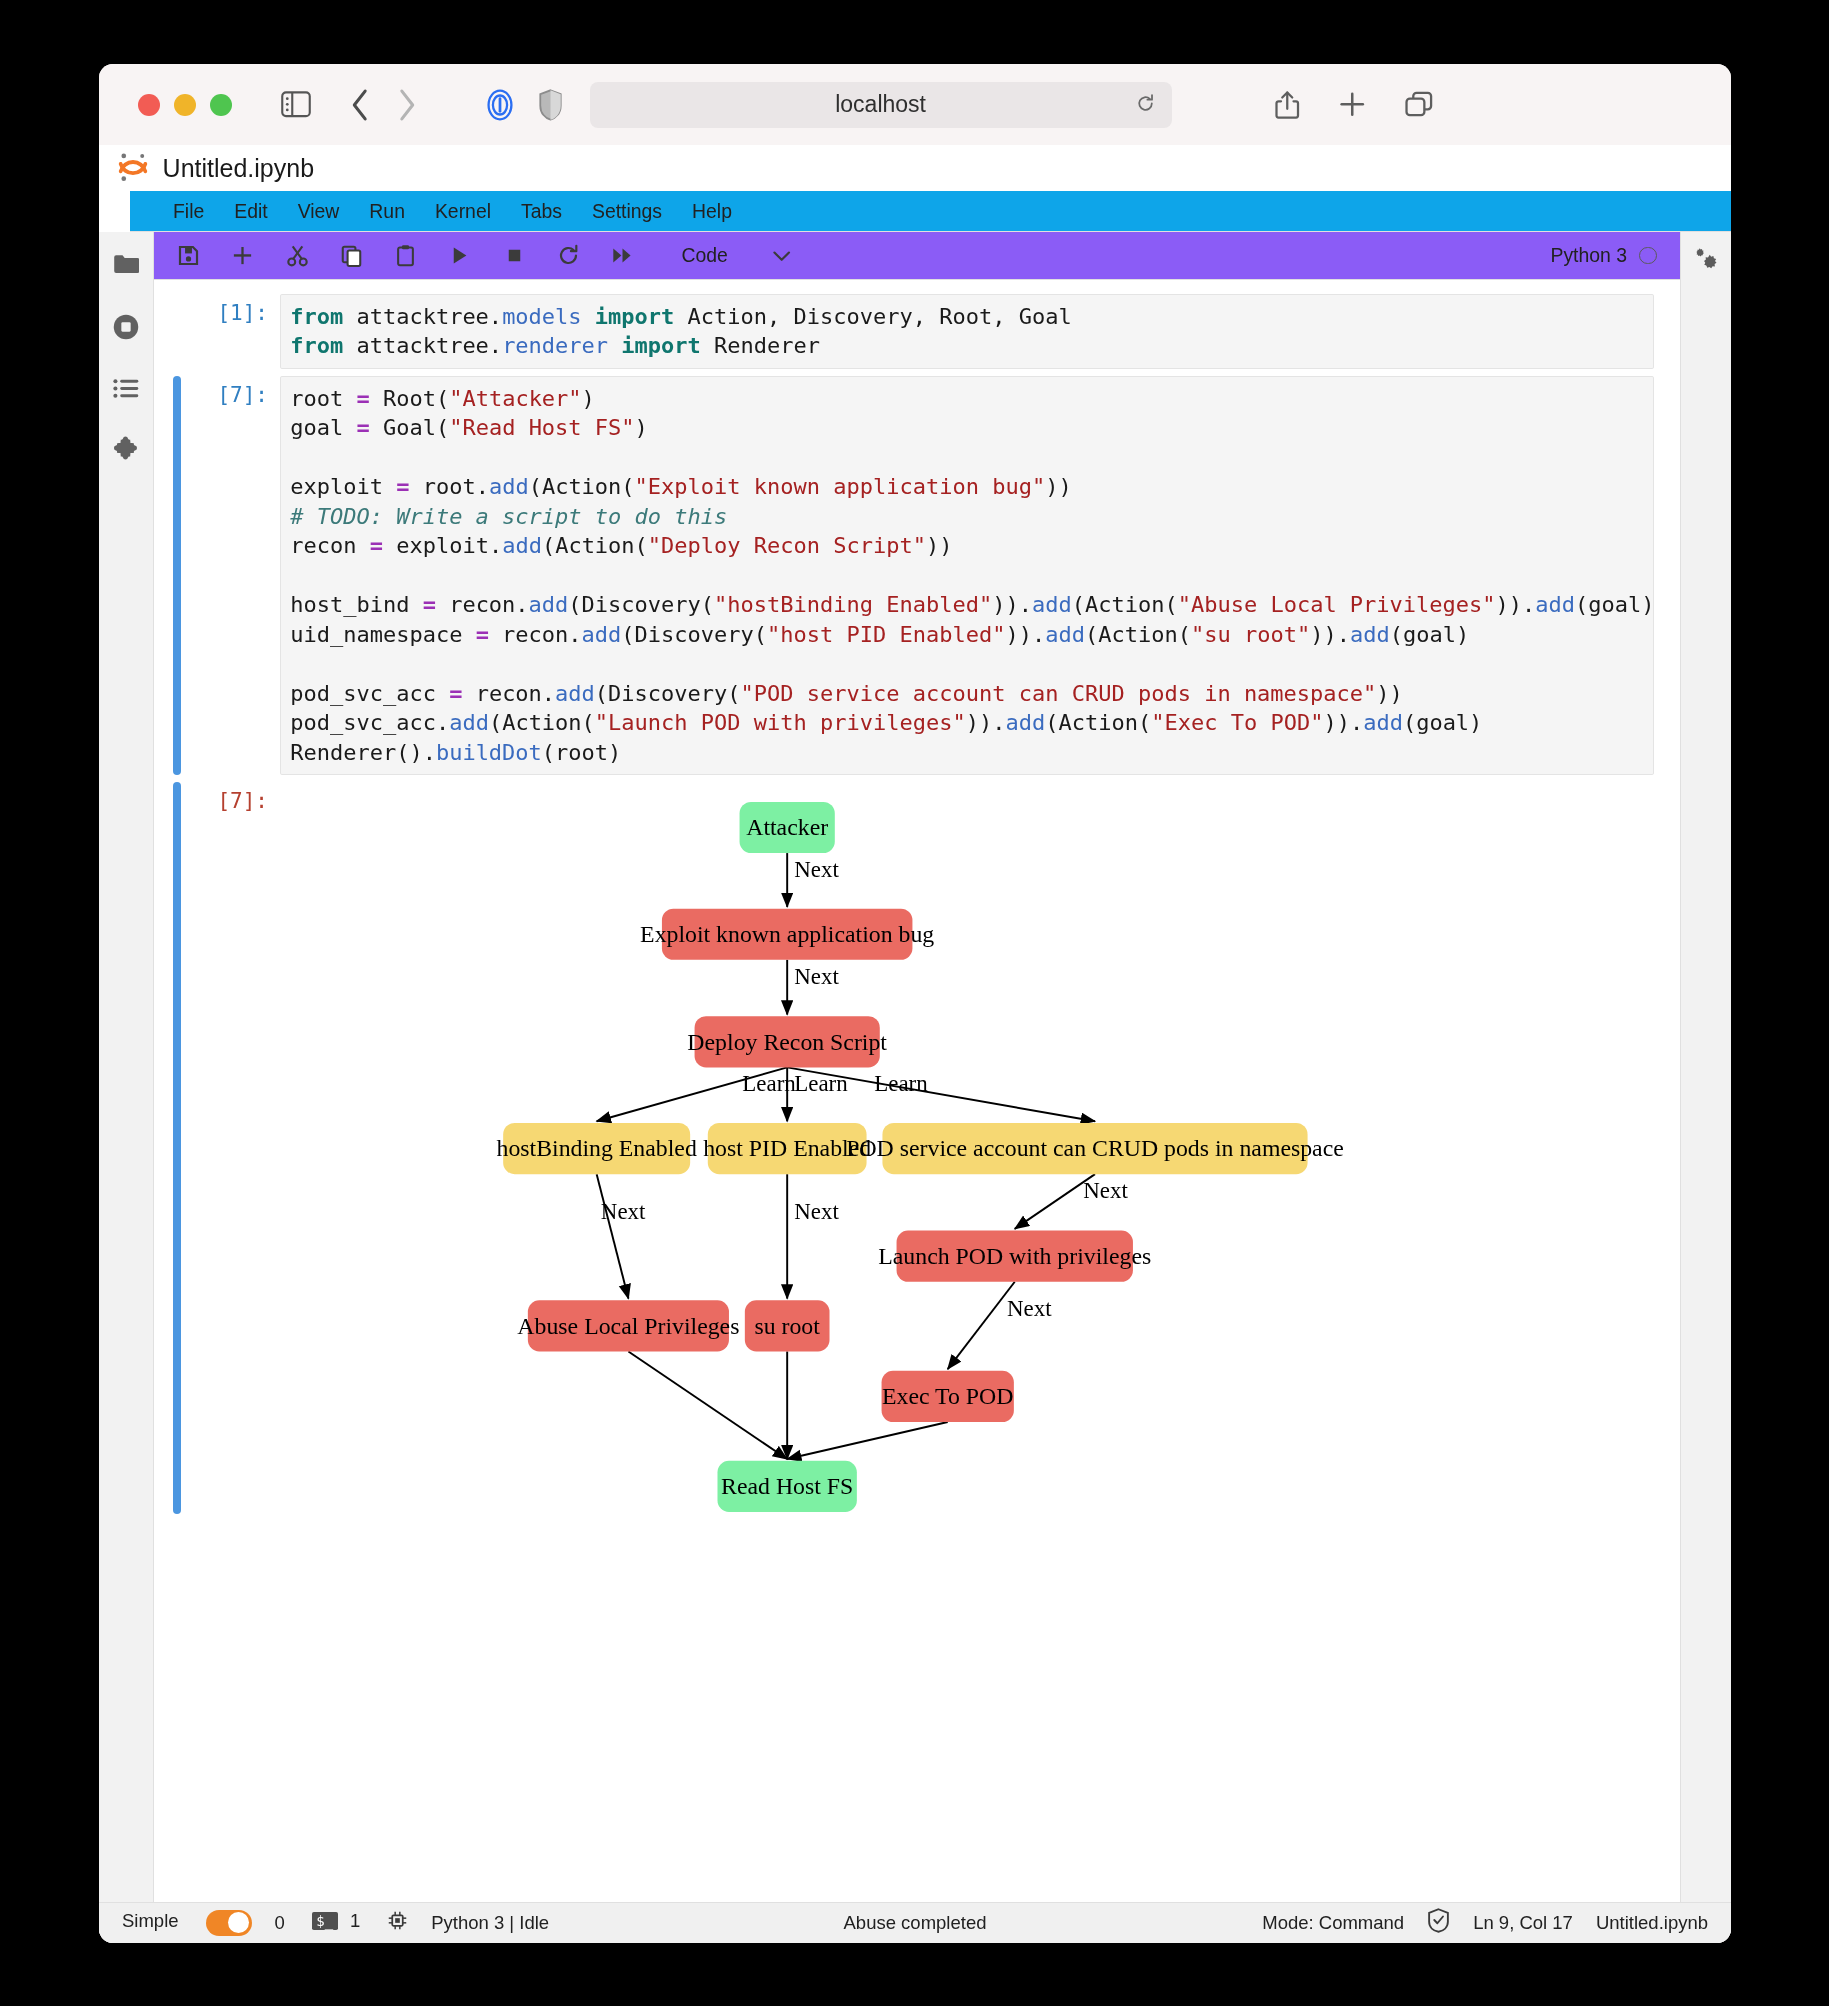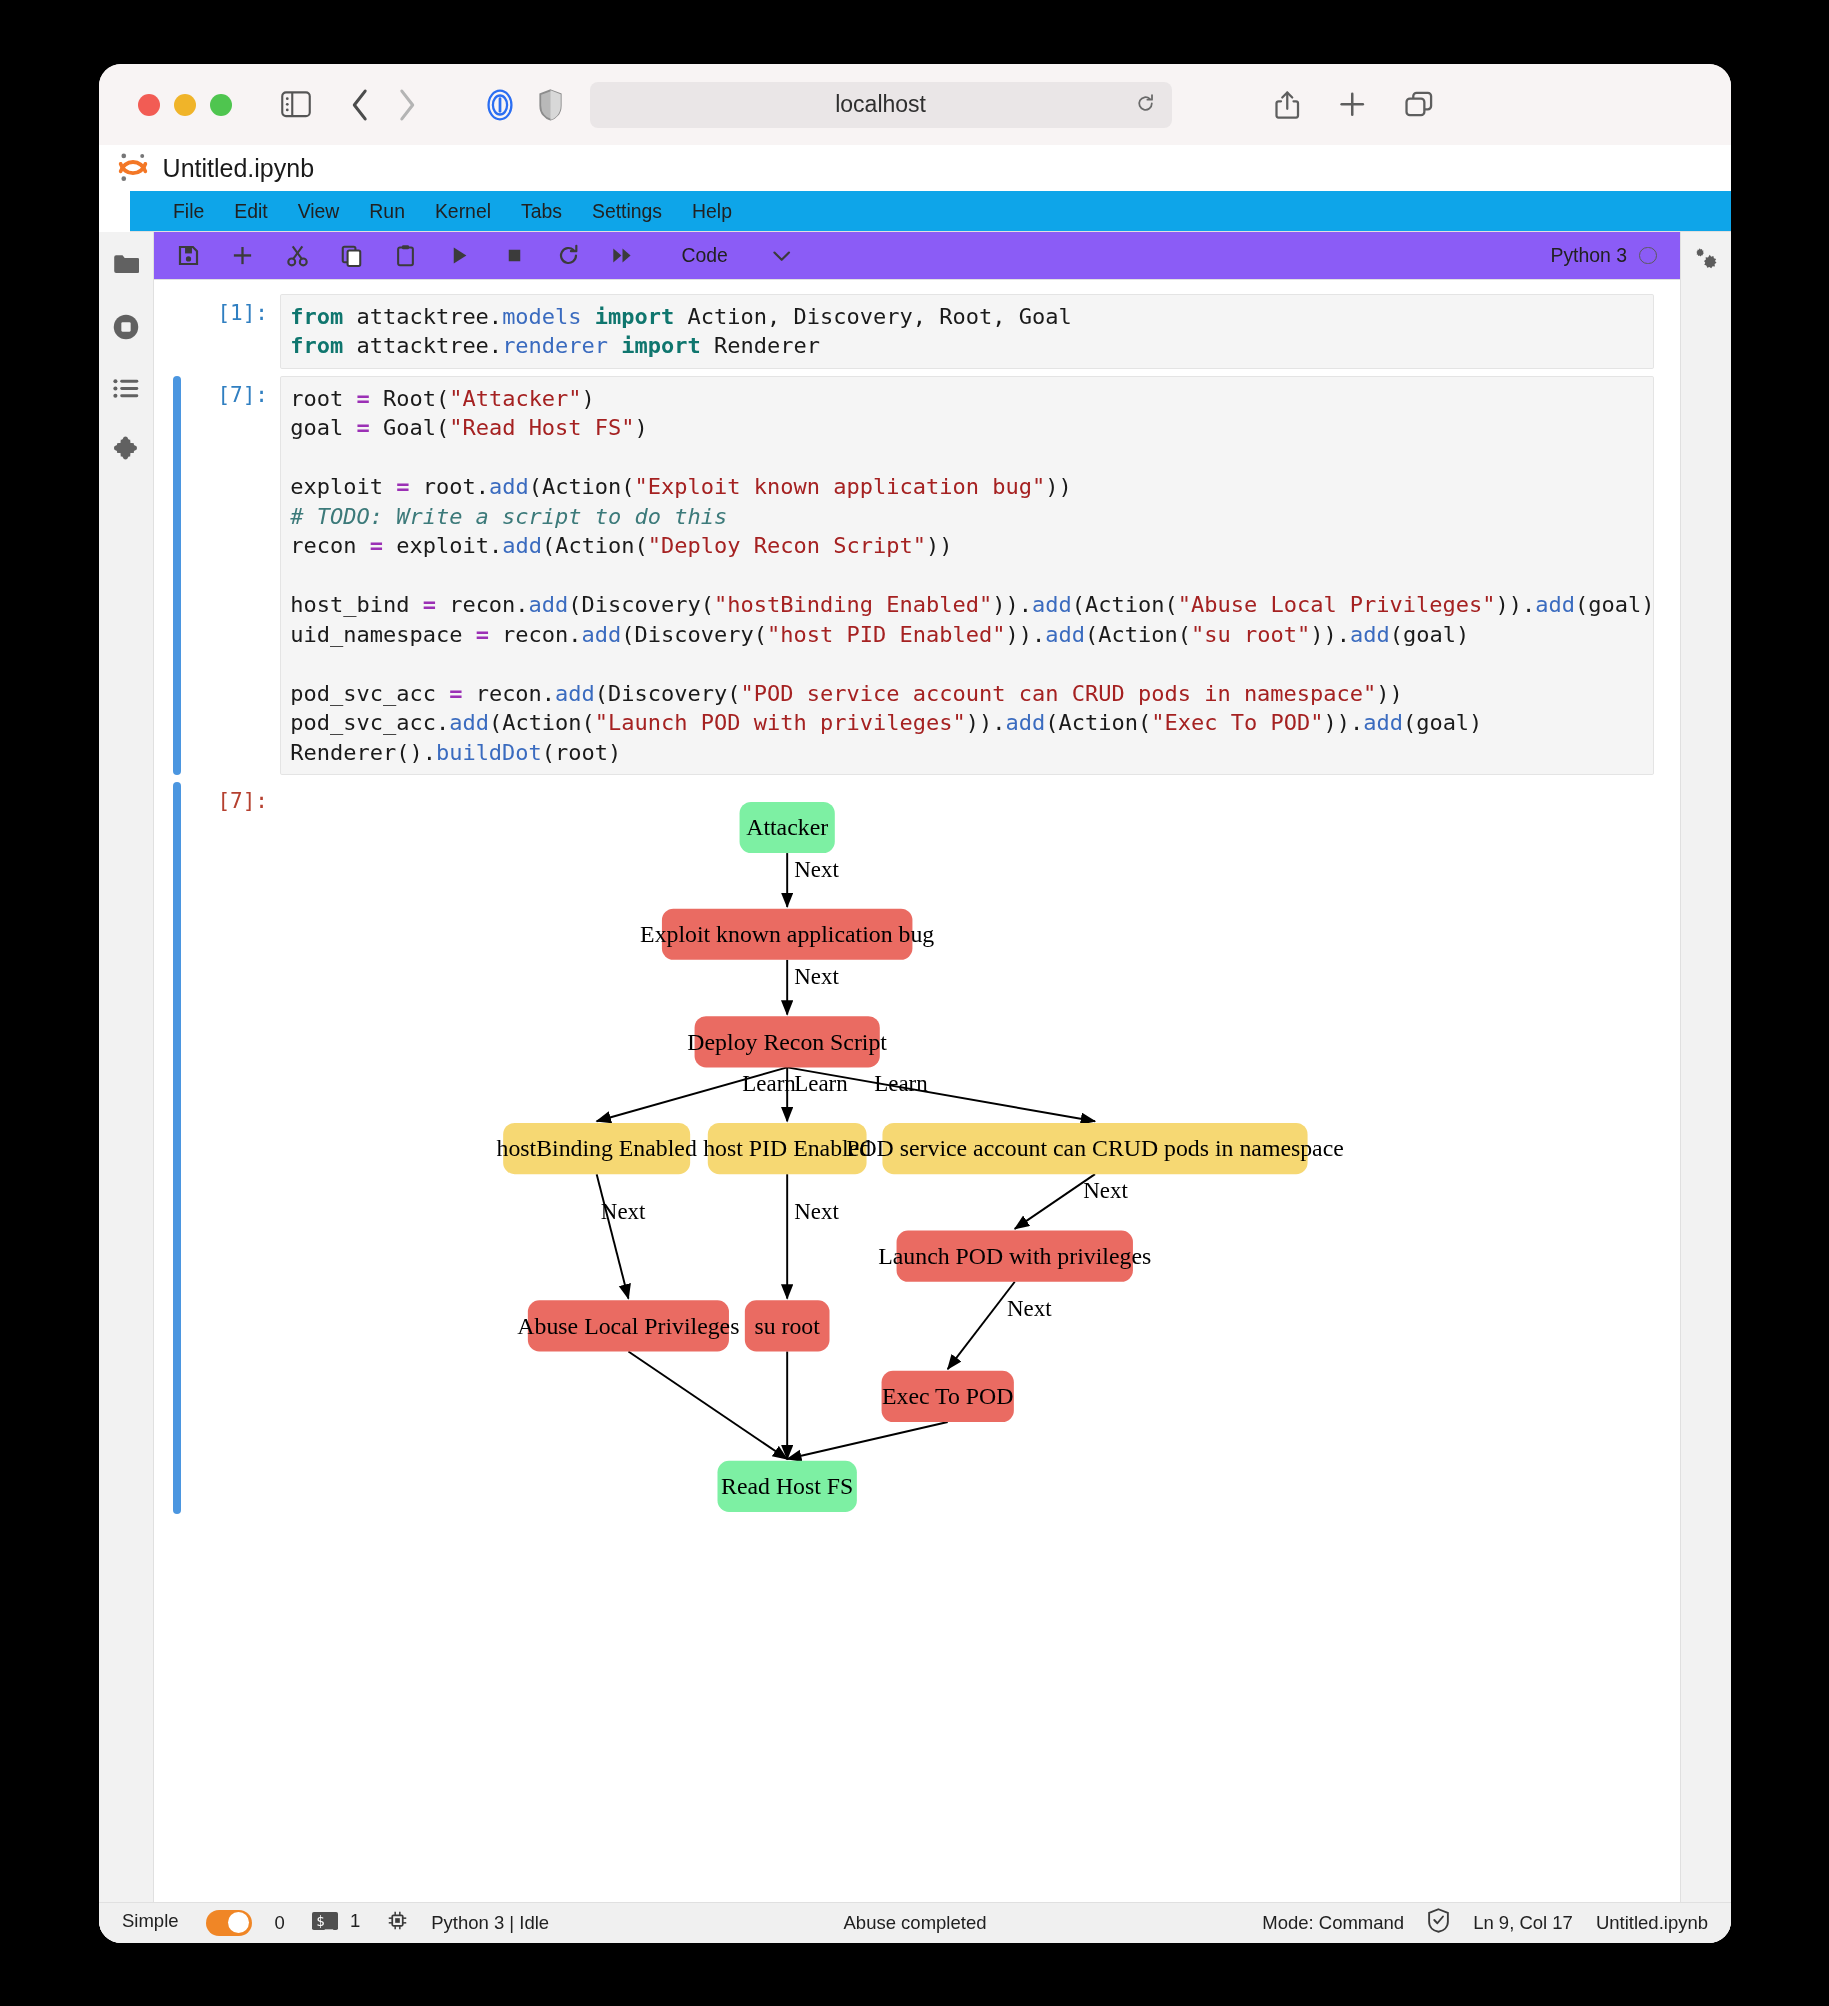--- a/index.html
+++ b/index.html
@@ -7,21 +7,21 @@
     width: 1830px; height: 2006px;
     background: #000;
     font-family: "Liberation Sans", sans-serif;
     overflow: hidden;
   }
   #window {
     position: absolute;
     left: 99px; top: 64px;
     width: 1632px; height: 1879px;
     background: #faf6f6;
-    border-radius: 22px;
+    border-radius: 14px;
     overflow: hidden;
     box-shadow: 0 8.8px 35px rgba(0,0,0,.5);
     display: flex; flex-direction: column;
   }
 
   
   #safari-bar {
     height: 81px; min-height: 81px;
     background: #f8f4f4;
     display: flex; align-items: center;

